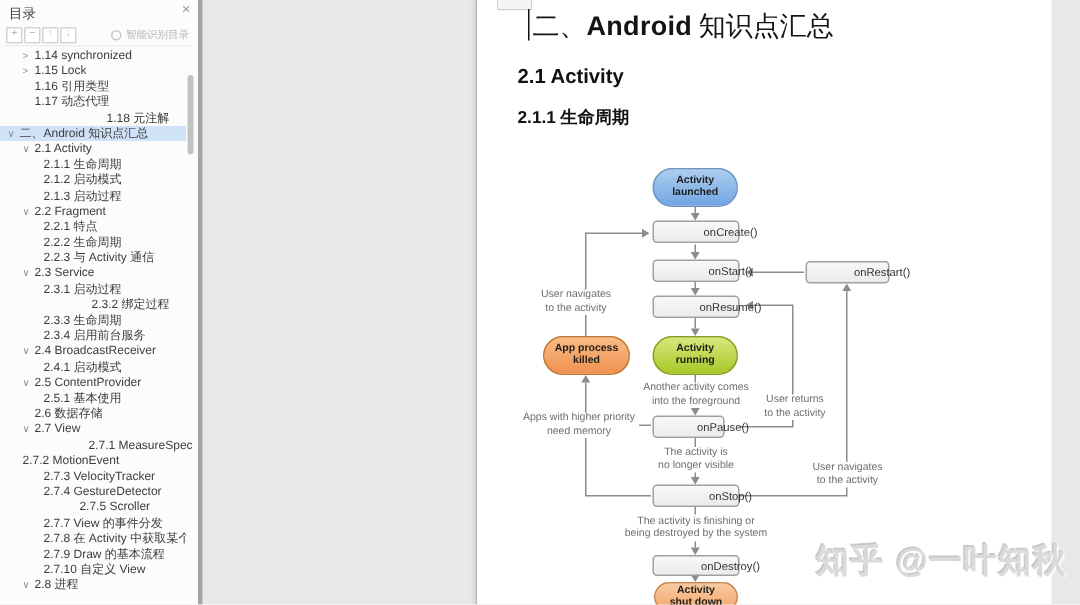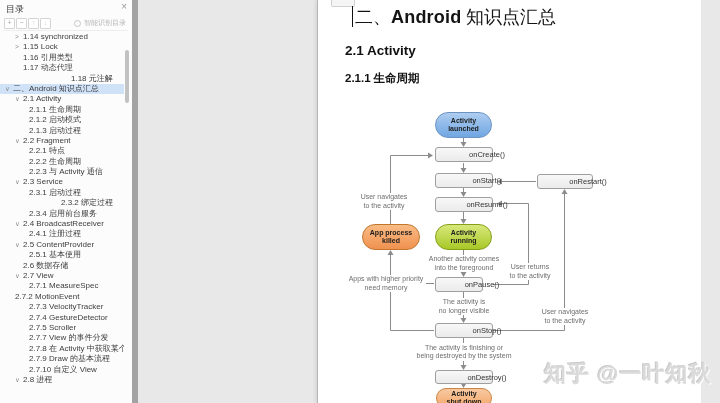--- a/index.html
+++ b/index.html
@@ -1,20 +1,20 @@
 <!DOCTYPE html>
 <html><head>
 <meta charset="utf-8">
 <style>
   html,body{margin:0;padding:0;}
   body{width:720px;height:403px;overflow:hidden;font-family:"Liberation Sans",sans-serif;}
   .stage{position:relative;width:720px;height:403px;background:#e8e8e8;overflow:hidden;}
 
   
-  .sidebar{position:absolute;left:0;top:0;width:132px;height:403px;background:#fcfcfc;border-right:6px solid #a3a3a3;}
+  .sidebar{position:absolute;left:0;top:0;width:132px;height:403px;background:#fcfcfc;border-right:3px solid #a3a3a3;}
   .sb-title{position:absolute;left:6px;top:3px;font-size:9px;color:#3a3a3a;}
   .sb-close{position:absolute;right:5px;top:1px;font-size:10px;color:#9a9a9a;cursor:default;}
   .sb-tools{position:absolute;left:0;top:16px;width:132px;height:14px;}
   .tb-btn{position:absolute;top:2px;width:9px;height:9px;border:1px solid #d4d4d4;border-radius:1px;background:#fff;
           color:#a8a8a8;font-size:7px;line-height:8px;text-align:center;}
   .tb-btn:nth-of-type(1){left:4px;}
   .tb-btn:nth-of-type(2){left:16px;}
   .tb-btn:nth-of-type(3){left:28px;color:#cfcfcf;}
   .tb-btn:nth-of-type(4){left:40px;color:#cfcfcf;}
   .smart-btn{position:absolute;right:6px;top:2px;height:10px;display:flex;align-items:center;gap:3px;}
@@ -84,32 +84,33 @@
         <div class="toc-row" style="padding-left: 29px;"><span>2.1.1 生命周期</span></div>
         <div class="toc-row" style="padding-left: 29px;"><span>2.1.2 启动模式</span></div>
         <div class="toc-row" style="padding-left: 29px;"><span>2.1.3 启动过程</span></div>
         <div class="toc-row" style="padding-left: 15px;"><span class="chev">∨</span><span>2.2 Fragment</span></div>
         <div class="toc-row" style="padding-left: 29px;"><span>2.2.1 特点</span></div>
         <div class="toc-row" style="padding-left: 29px;"><span>2.2.2 生命周期</span></div>
         <div class="toc-row" style="padding-left: 29px;"><span>2.2.3 与 Activity 通信</span></div>
         <div class="toc-row" style="padding-left: 15px;"><span class="chev">∨</span><span>2.3 Service</span></div>
         <div class="toc-row" style="padding-left: 29px;"><span>2.3.1 启动过程</span></div>
         <div class="toc-row" style="padding-left: 29px; margin-left: 32px;"><span>2.3.2 绑定过程</span></div>
+        <div class="toc-row" style="padding-left: 29px;"><span>2.3.3 生命周期</span></div>
         <div class="toc-row" style="padding-left: 29px;"><span>2.3.4 启用前台服务</span></div>
         <div class="toc-row" style="padding-left: 15px;"><span class="chev">∨</span><span>2.4 BroadcastReceiver</span></div>
-        <div class="toc-row" style="padding-left: 29px;"><span>2.4.1 注册过程</span></div>
+        <div class="toc-row" style="padding-left: 29px;"><span>2.4.1 启动模式</span></div>
         <div class="toc-row" style="padding-left: 15px;"><span class="chev">∨</span><span>2.5 ContentProvider</span></div>
         <div class="toc-row" style="padding-left: 29px;"><span>2.5.1 基本使用</span></div>
         <div class="toc-row" style="padding-left: 23px;"><span>2.6 数据存储</span></div>
         <div class="toc-row" style="padding-left: 15px;"><span class="chev">∨</span><span>2.7 View</span></div>
-        <div class="toc-row" style="padding-left: 29px;"><span>2.7.1 MeasureSpec</span></div>
+        <div class="toc-row" style="padding-left: 29px; margin-left: 30px;"><span>2.7.1 MeasureSpec</span></div>
         <div class="toc-row" style="padding-left: 15px;"><span>2.7.2 MotionEvent</span></div>
         <div class="toc-row" style="padding-left: 29px;"><span>2.7.3 VelocityTracker</span></div>
         <div class="toc-row" style="padding-left: 29px;"><span>2.7.4 GestureDetector</span></div>
-        <div class="toc-row" style="padding-left: 29px;"><span>2.7.5 Scroller</span></div>
+        <div class="toc-row" style="padding-left: 29px; text-align: center;"><span>2.7.5 Scroller</span></div>
         <div class="toc-row" style="padding-left: 29px;"><span>2.7.7 View 的事件分发</span></div>
         <div class="toc-row" style="padding-left: 29px;"><span>2.7.8 在 Activity 中获取某个 …</span></div>
         <div class="toc-row" style="padding-left: 29px;"><span>2.7.9 Draw 的基本流程</span></div>
         <div class="toc-row" style="padding-left: 29px;"><span>2.7.10 自定义 View</span></div>
         <div class="toc-row" style="padding-left: 15px;"><span class="chev">∨</span><span>2.8 进程</span></div>
       </div>
     <div class="sb-thumb"></div>
   </aside>
 
   <div class="page"></div>

